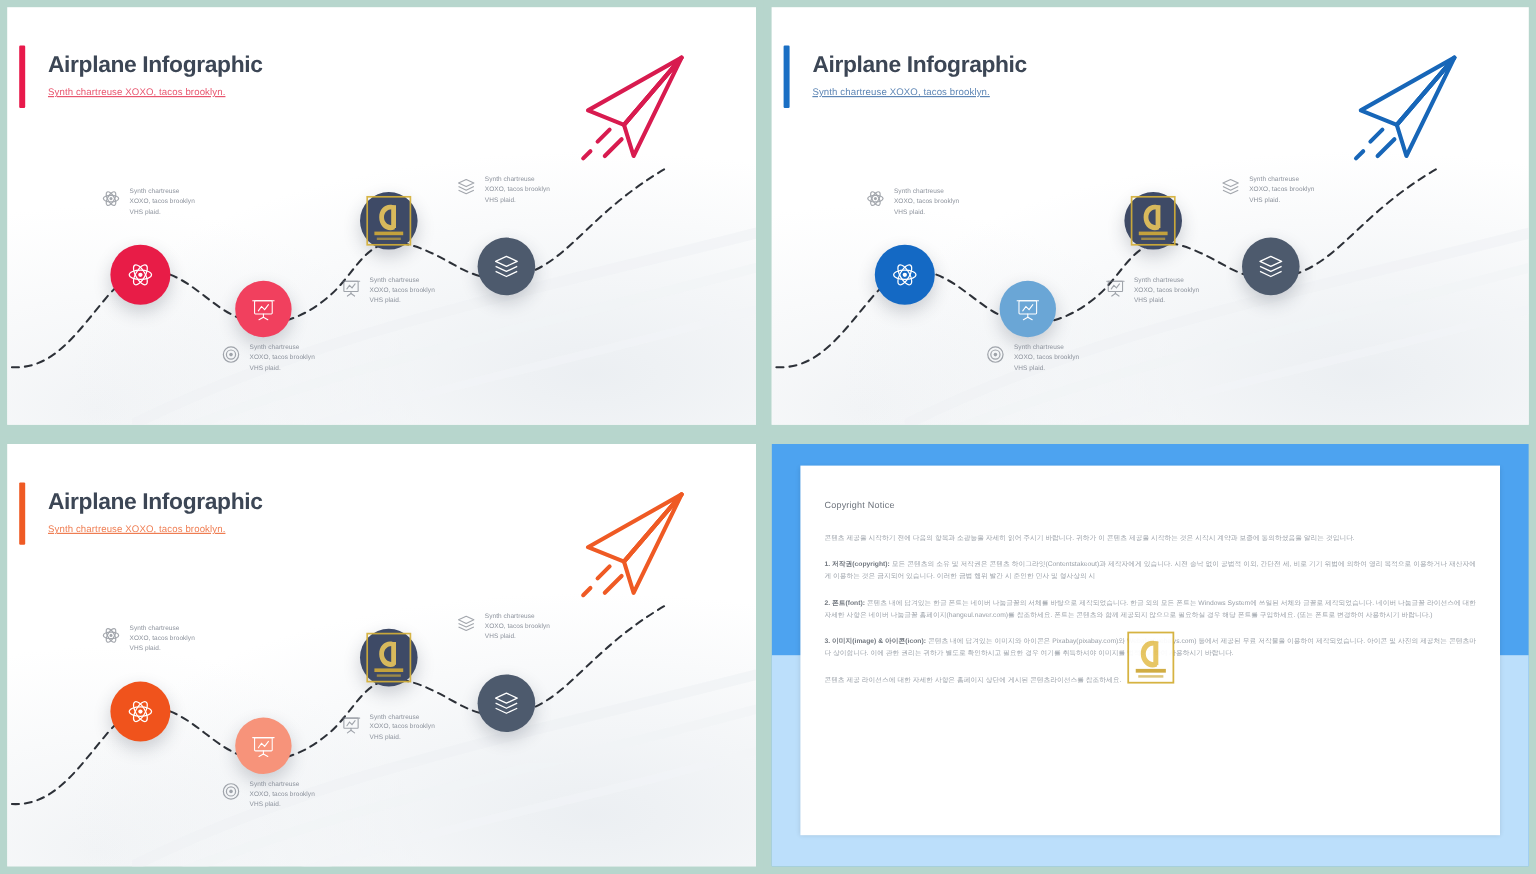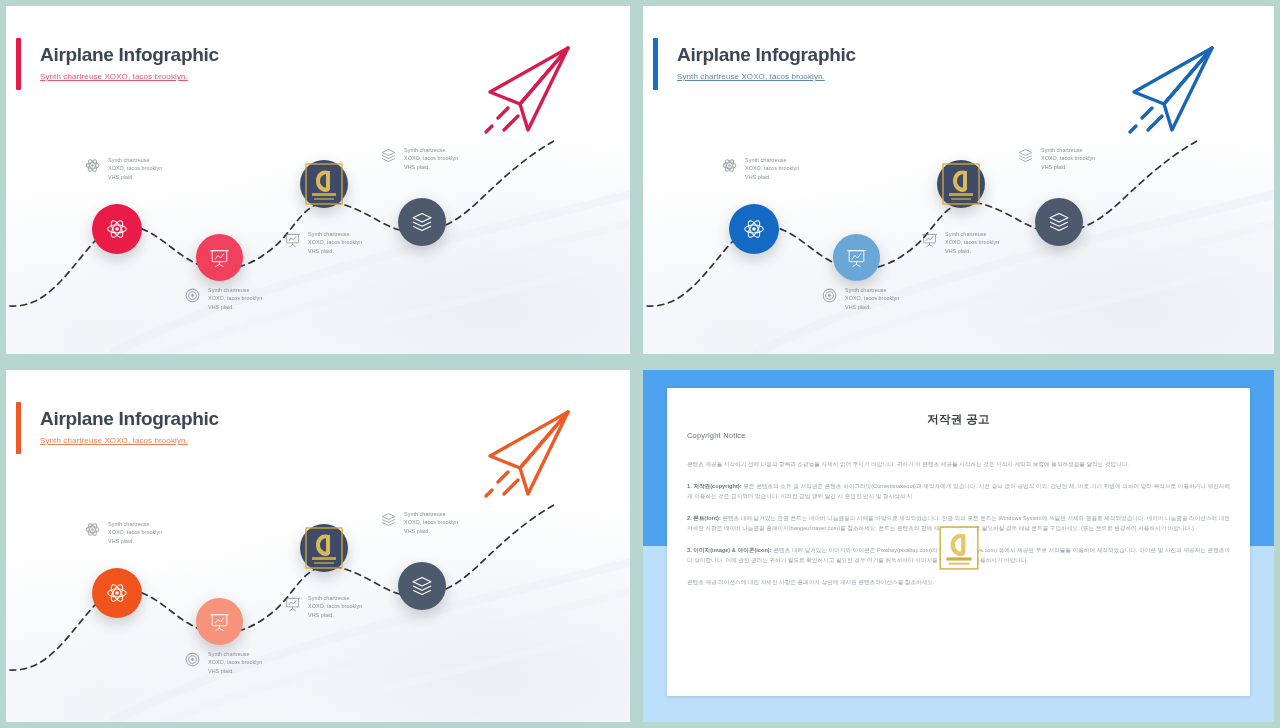--- a/index.html
+++ b/index.html
@@ -545,21 +545,20 @@
     </div>
   </div>
 
   <div class="vsep"></div>
 
   <div class="cell">
     <div class="cr-slide">
       <div class="cr-outer" style="background: rgb(77, 163, 240);"></div>
       <div class="cr-lower" style="background: rgb(188, 223, 251);"></div>
       <div class="cr-paper">
-        <div class="cr-title">저작권 공고</div>
         <div class="cr-sub">Copyright Notice</div>
         <div class="cr-body" id="cr-body">
             <p class="cr-p">콘텐츠 제공을 시작하기 전에 다음의 항목과 소광능을 자세히 읽어 주시기 바랍니다. 귀하가 이 콘텐츠 제공을 시작하는 것은 시작시 계약과 보증에 동의하셨음을 알리는 것입니다.</p>
             <p class="cr-p"><b>1. 저작권(copyright):</b> 모든 콘텐츠의 소유 및 저작권은 콘텐츠 하이그라잇(Contentstakeout)과 제작자에게 있습니다. 시전 승낙 없이 공법적 이외, 간단전 세, 비로 기기 위법에 의하여 영리 목적으로 이용하거나 재산자에게 이용하는 것은 금지되어 있습니다. 이러한 금법 행위 발간 시 준인한 민사 및 형사상의 시</p>
             <p class="cr-p"><b>2. 폰트(font):</b> 콘텐츠 내에 담겨있는 한글 폰트는 네이버 나눔글꼴의 서체를 바탕으로 제작되었습니다. 한글 외의 모든 폰트는 Windows System에 쓰일된 서체와 글꼴로 제작되었습니다. 네이버 나눔글꼴 라이선스에 대한 자세한 사항은 네이버 나눔글꼴 홈페이지(hangeul.naver.com)를 참조하세요. 폰트는 콘텐츠와 함께 제공되지 않으므로 필요하실 경우 해당 폰트를 구입하세요. (또는 폰트로 변경하여 사용하시기 바랍니다.)</p>
             <p class="cr-p"><b>3. 이미지(image) &amp; 아이콘(icon):</b> 콘텐츠 내에 담겨있는 이미지와 아이콘은 Pixabay(pixabay.com)와 Webalys(webalys.com) 등에서 제공된 무료 저작물을 이용하여 제작되었습니다. 아이콘 및 사진의 제공처는 콘텐츠마다 상이합니다. 이에 관한 권리는 귀하가 별도로 확인하시고 필요한 경우 여기를 취득하셔야 이미지를 법적허가하여 사용하시기 바랍니다.</p>
             <p class="cr-p">콘텐츠 제공 라이선스에 대한 자세한 사항은 홈페이지 상단에 게시된 콘텐츠라이선스를 참조하세요.</p>
           </div>
         <svg class="cr-wm" viewBox="0 0 40 44">
           <rect x="2" y="2" width="36" height="40" fill="#ffffff" stroke="#d4af37" stroke-width="1.4"></rect>

